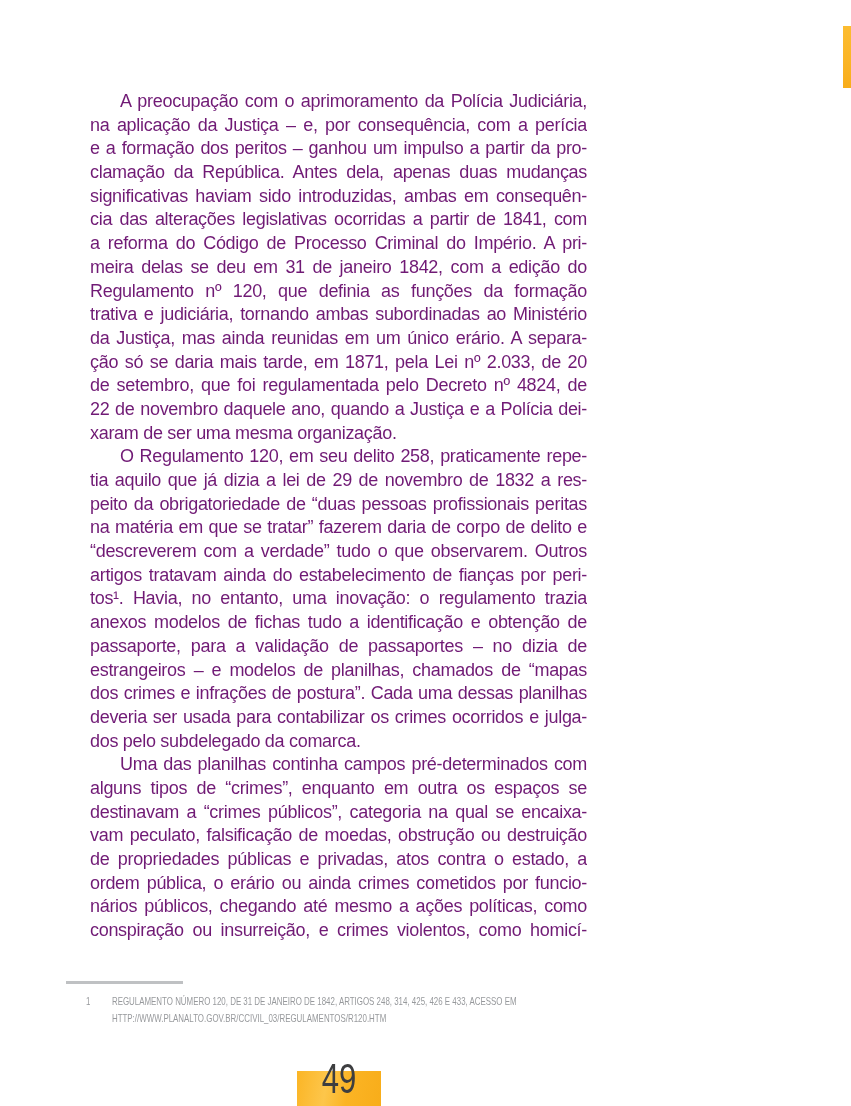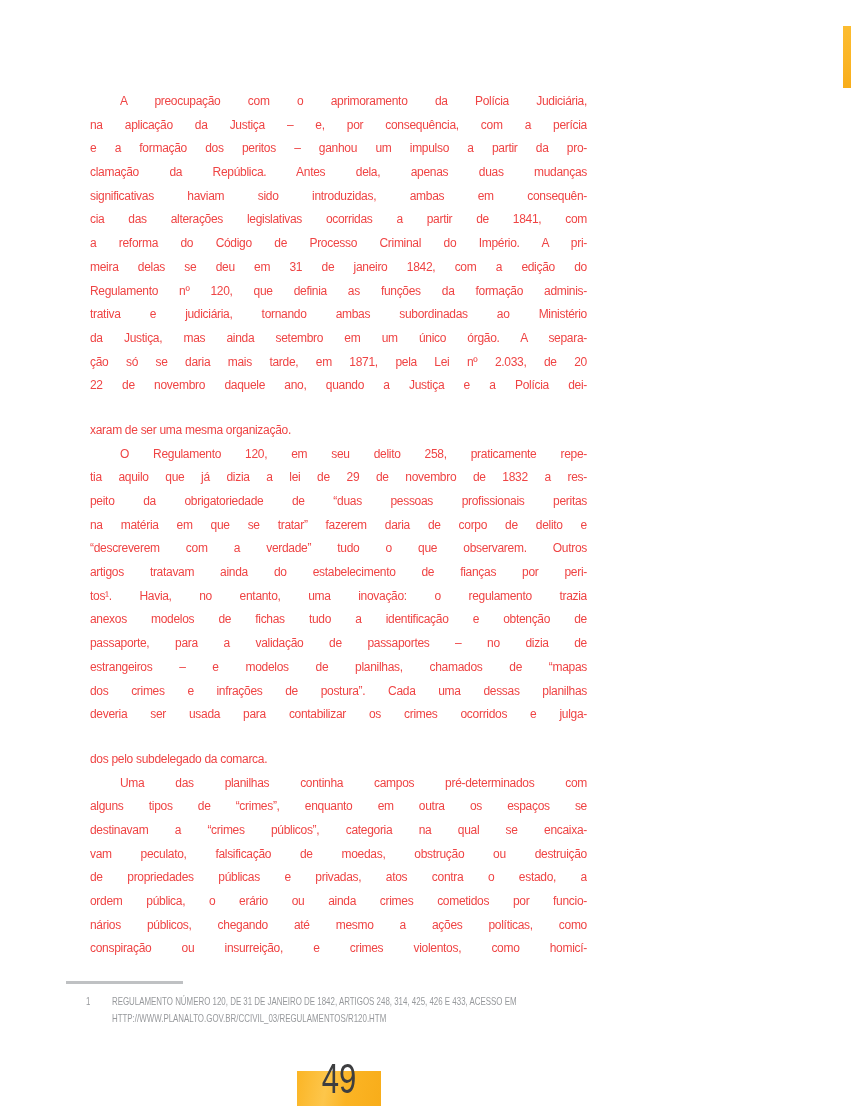--- a/index.html
+++ b/index.html
@@ -21,35 +21,35 @@
     height: 62px;
     background: linear-gradient(180deg, #fcbc30 0%, #fbb525 55%, #f8ad1a 100%);
   }
 
   
   .body-text {
     position: absolute;
     left: 90px;
     top: 90px;
     width: 497px;
-    color: #ef4444;
-    font-size: 12px;
+    color: #701a75;
+    font-size: 18px;
     letter-spacing: -0.3px;
     line-height: 23.7px;
   }
   .paragraph { margin: 0; padding: 0; }
   .line {
     height: 23.7px;
     overflow: hidden;
     text-align: justify;
     text-align-last: justify;
     white-space: normal;
   }
   .line.first { text-indent: 30px; }
-  .line.endpara { text-align: left; text-align-last: left; margin-top: 21px; }
+  .line.endpara { text-align: left; text-align-last: left; }
 
   
   .footnote-divider {
     position: absolute;
     left: 66px;
     top: 981px;
     width: 117px;
     height: 3px;
     background: #bfc1c3;
   }
@@ -104,22 +104,23 @@
         <div class="line first">A preocupação com o aprimoramento da Polícia Judiciária,</div>
         <div class="line">na aplicação da Justiça – e, por consequência, com a perícia</div>
         <div class="line">e a formação dos peritos – ganhou um impulso a partir da pro-</div>
         <div class="line">clamação da República. Antes dela, apenas duas mudanças</div>
         <div class="line">significativas haviam sido introduzidas, ambas em consequên-</div>
         <div class="line">cia das alterações legislativas ocorridas a partir de 1841, com</div>
         <div class="line">a reforma do Código de Processo Criminal do Império. A pri-</div>
         <div class="line">meira delas se deu em 31 de janeiro 1842, com a edição do</div>
         <div class="line">Regulamento nº 120, que definia as funções da formação adminis-</div>
         <div class="line">trativa e judiciária, tornando ambas subordinadas ao Ministério</div>
-        <div class="line">da Justiça, mas ainda setembro em um único órgão. A separa-</div>
+        <div class="line">da Justiça, mas ainda reunidas em um único erário. A separa-</div>
         <div class="line">ção só se daria mais tarde, em 1871, pela Lei nº 2.033, de 20</div>
+        <div class="line">de setembro, que foi regulamentada pelo Decreto nº 4824, de</div>
         <div class="line">22 de novembro daquele ano, quando a Justiça e a Polícia dei-</div>
         <div class="line endpara">xaram de ser uma mesma organização.</div>
       </div>
       <div class="paragraph">
         <div class="line first">O Regulamento 120, em seu delito 258, praticamente repe-</div>
         <div class="line">tia aquilo que já dizia a lei de 29 de novembro de 1832 a res-</div>
         <div class="line">peito da obrigatoriedade de “duas pessoas profissionais peritas</div>
         <div class="line">na matéria em que se tratar” fazerem daria de corpo de delito e</div>
         <div class="line">“descreverem com a verdade” tudo o que observarem. Outros</div>
         <div class="line">artigos tratavam ainda do estabelecimento de fianças por peri-</div>

